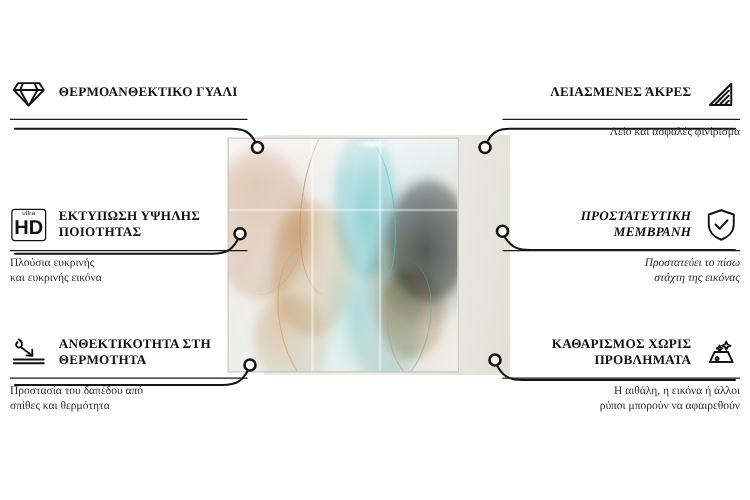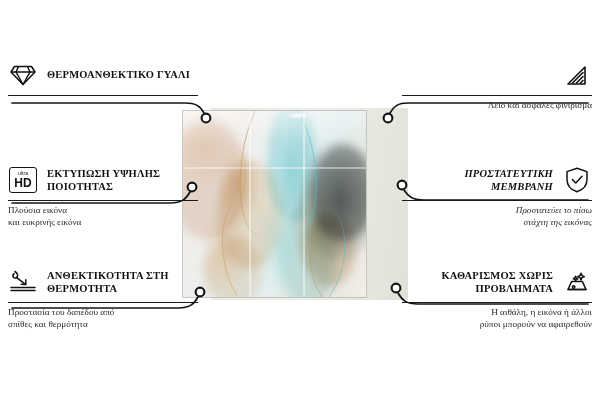--- a/index.html
+++ b/index.html
@@ -167,21 +167,21 @@
     border: 1.4px solid #111;
     border-radius: 3px;
     display: flex;
     flex-direction: column;
     align-items: center;
     justify-content: center;
     line-height: 1;
     font-family: "Liberation Sans", sans-serif;
   }
   .hd-badge .u { font-size: 5px; letter-spacing: .1px; }
-  .hd-badge .h { font-size: 12px; font-weight: 700; margin-top: .5px; }
+  .hd-badge .h { font-size: 16px; font-weight: 700; margin-top: .5px; }
 </style>
 </head>
 <body>
 
 <div id="stage">
 
   <div class="product-wrap">
     <div class="product-back"></div>
     <div class="product-panel">
       <div class="ink" style="left:-14px;  top:8px;   width:78px;  height:120px; background:rgba(226,196,170,.45);"></div>
@@ -252,21 +252,21 @@
       <span class="f-icon">
         <span class="hd-badge">
           <span class="u">ultra</span>
           <span class="h">HD</span>
         </span>
       </span>
       <span class="f-title">ΕΚΤΥΠΩΣΗ ΥΨΗΛΗΣ ΠΟΙΟΤΗΤΑΣ</span>
     </div>
     <div class="f-rule"></div>
     <div class="f-desc">
-      <div>Πλούσια εικόνα</div>
+      <div>Πλούσια ευκρινής</div>
       <div>και ευκρινής εικόνα</div>
     </div>
   </div>
 
   <div class="feature left" id="feat-heat-resistant">
     <div class="f-head">
       <span class="f-icon">
         <svg width="30" height="26" viewBox="0 0 30 26" fill="none" stroke="#111" stroke-width="1.5" stroke-linecap="round" stroke-linejoin="round">
           <path d="M7,2.5 C9.6,4.2 10.2,6.4 9.1,8 C8.2,9.3 6.3,9.4 5.4,8.2 C4.6,7.1 5,5.6 6,4.6"></path>
           <path d="M8.6,8.6 L17.6,15.4"></path>
@@ -287,20 +287,21 @@
   <div class="feature right" id="feat-smooth-edges">
     <div class="f-head">
       <span class="f-icon">
         <svg width="26" height="24" viewBox="0 0 26 24" fill="none" stroke="#111" stroke-width="1.6" stroke-linecap="round">
           <path d="M4,21 L21,4 L21,21 Z" stroke-linejoin="round"></path>
           <path d="M8.5,20 L19,9.5"></path>
           <path d="M12.5,20 L19,13.5"></path>
           <path d="M16.5,20 L19,17.5"></path>
         </svg>
       </span>
+      <span class="f-title">ΛΕΙΑΣΜΕΝΕΣ ΆΚΡΕΣ</span>
     </div>
     <div class="f-rule"></div>
     <div class="f-desc">
       <div>Λείο και ασφαλές φινίρισμα</div>
       <div></div>
     </div>
   </div>
 
   <div class="feature right" id="feat-protective-film">
     <div class="f-head">

